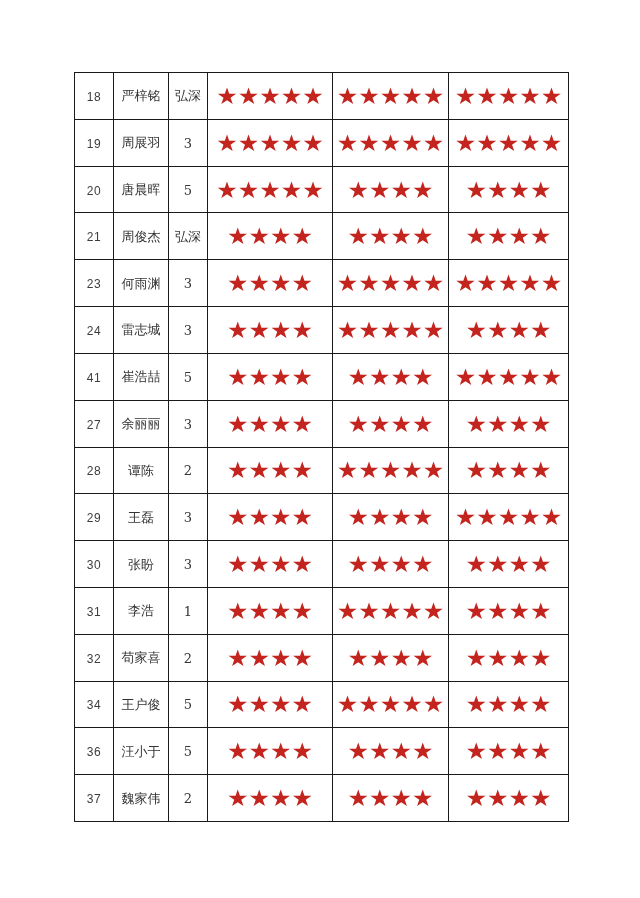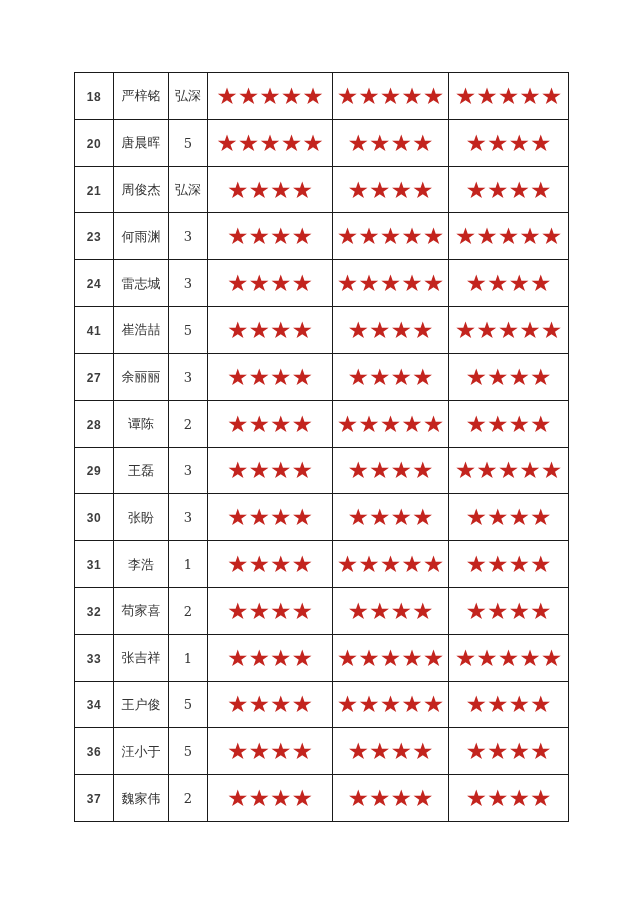--- a/index.html
+++ b/index.html
@@ -32,21 +32,21 @@
     table-layout: fixed;
   }
   table.rating-table td {
     border: 1px solid #1a1a1a;
     text-align: center;
     vertical-align: middle;
     padding: 0;
     overflow: hidden;
     white-space: nowrap;
   }
-  td.col-num   { width: 38px; font-weight: bold; }
+  td.col-num   { width: 38px; }
   td.col-name  { width: 54px; }
   td.col-group { width: 38px; }
   td.col-r1    { width: 124px; }
   td.col-r2    { width: 115px; }
   td.col-r3    { width: 119px; }
 
   .num-text {
     font-family: "Liberation Sans", sans-serif;
     font-size: 12px;
     color: #3d3d3d;
@@ -74,20 +74,28 @@
     <tbody>
         <tr>
           <td class="col-num"><span class="num-text">18</span></td>
           <td class="col-name"><span class="name-text">严梓铭</span></td>
           <td class="col-group"><span class="group-text">弘深</span></td>
           <td class="col-r1"><span class="stars" style="color: rgb(195, 36, 30);">★★★★★</span></td>
           <td class="col-r2"><span class="stars" style="color: rgb(195, 36, 30);">★★★★★</span></td>
           <td class="col-r3"><span class="stars" style="color: rgb(195, 36, 30);">★★★★★</span></td>
         </tr>
         <tr>
+          <td class="col-num"><span class="num-text">19</span></td>
+          <td class="col-name"><span class="name-text">周展羽</span></td>
+          <td class="col-group"><span class="group-text">3</span></td>
+          <td class="col-r1"><span class="stars" style="color: rgb(195, 36, 30);">★★★★★</span></td>
+          <td class="col-r2"><span class="stars" style="color: rgb(195, 36, 30);">★★★★★</span></td>
+          <td class="col-r3"><span class="stars" style="color: rgb(195, 36, 30);">★★★★★</span></td>
+        </tr>
+        <tr>
           <td class="col-num"><span class="num-text">20</span></td>
           <td class="col-name"><span class="name-text">唐晨晖</span></td>
           <td class="col-group"><span class="group-text">5</span></td>
           <td class="col-r1"><span class="stars" style="color: rgb(195, 36, 30);">★★★★★</span></td>
           <td class="col-r2"><span class="stars" style="color: rgb(195, 36, 30);">★★★★</span></td>
           <td class="col-r3"><span class="stars" style="color: rgb(195, 36, 30);">★★★★</span></td>
         </tr>
         <tr>
           <td class="col-num"><span class="num-text">21</span></td>
           <td class="col-name"><span class="name-text">周俊杰</span></td>
@@ -160,28 +168,20 @@
           <td class="col-r2"><span class="stars" style="color: rgb(195, 36, 30);">★★★★★</span></td>
           <td class="col-r3"><span class="stars" style="color: rgb(195, 36, 30);">★★★★</span></td>
         </tr>
         <tr>
           <td class="col-num"><span class="num-text">32</span></td>
           <td class="col-name"><span class="name-text">苟家喜</span></td>
           <td class="col-group"><span class="group-text">2</span></td>
           <td class="col-r1"><span class="stars" style="color: rgb(195, 36, 30);">★★★★</span></td>
           <td class="col-r2"><span class="stars" style="color: rgb(195, 36, 30);">★★★★</span></td>
           <td class="col-r3"><span class="stars" style="color: rgb(195, 36, 30);">★★★★</span></td>
-        </tr>
-        <tr>
-          <td class="col-num"><span class="num-text">33</span></td>
-          <td class="col-name"><span class="name-text">张吉祥</span></td>
-          <td class="col-group"><span class="group-text">1</span></td>
-          <td class="col-r1"><span class="stars" style="color: rgb(195, 36, 30);">★★★★</span></td>
-          <td class="col-r2"><span class="stars" style="color: rgb(195, 36, 30);">★★★★★</span></td>
-          <td class="col-r3"><span class="stars" style="color: rgb(195, 36, 30);">★★★★★</span></td>
         </tr>
         <tr>
           <td class="col-num"><span class="num-text">34</span></td>
           <td class="col-name"><span class="name-text">王户俊</span></td>
           <td class="col-group"><span class="group-text">5</span></td>
           <td class="col-r1"><span class="stars" style="color: rgb(195, 36, 30);">★★★★</span></td>
           <td class="col-r2"><span class="stars" style="color: rgb(195, 36, 30);">★★★★★</span></td>
           <td class="col-r3"><span class="stars" style="color: rgb(195, 36, 30);">★★★★</span></td>
         </tr>
         <tr>

